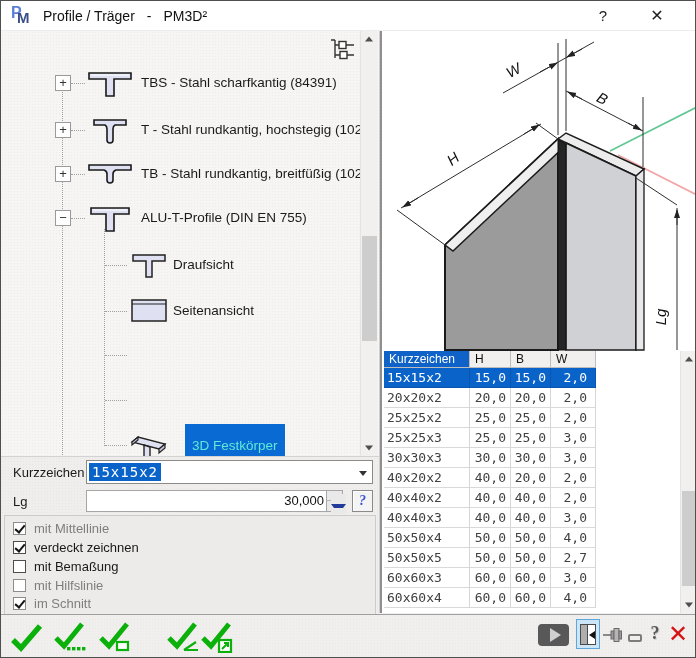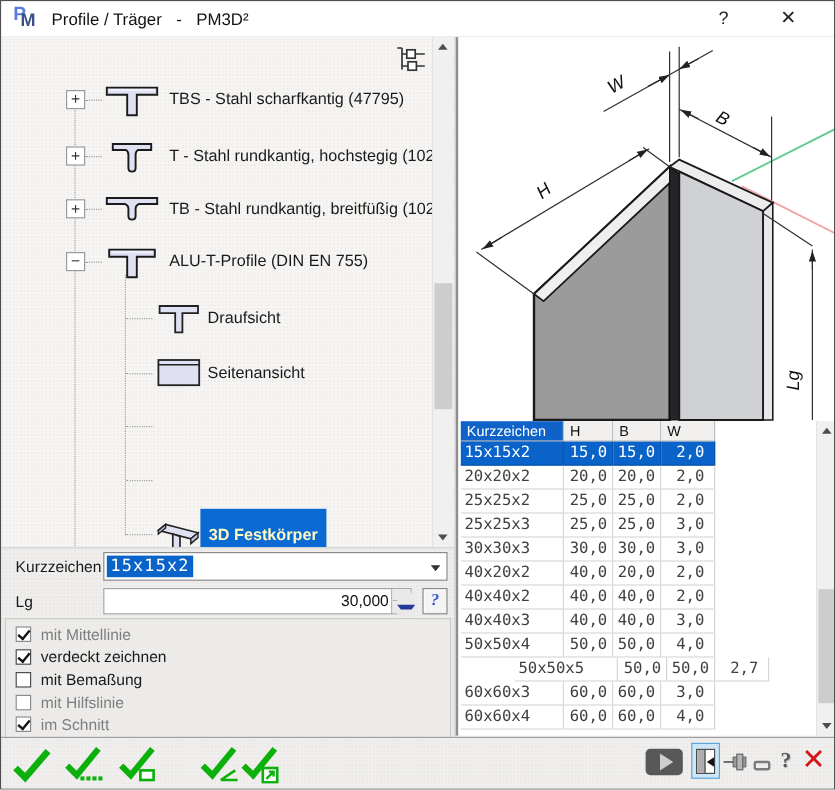--- a/index.html
+++ b/index.html
@@ -26,21 +26,21 @@
   .connh{position:absolute;border-top:1px dotted #a0a0a0;height:0;}
   .trow{position:absolute;left:0;width:360px;height:32px;}
   .expand{position:absolute;left:54px;top:8px;width:16px;height:16px;background:#fff;border:1px solid #9a9a9a;
     text-align:center;line-height:13px;font-size:13px;color:#333;}
   .picon{position:absolute;left:86px;top:0;}
   .tlabel{position:absolute;left:140px;top:0;height:32px;line-height:32px;font-size:13.5px;white-space:nowrap;}
   .child .picon{left:128px;}
   .child .tlabel{left:172px;}
   .child.sel{height:44px;}
   .child.sel .picon{top:8px;}
-  .child.sel .tlabel{top:0;height:44px;line-height:44px;background:#0a6ad4;color:#fef9c3;padding:0 7px;left:166px;font-weight:bold;}
+  .child.sel .tlabel{top:0;height:44px;line-height:44px;background:#0a6ad4;color:#5eead4;padding:0 7px;left:184px;}
   .hier-icon{position:absolute;left:328px;top:6px;}
 
   
   .sb{position:absolute;background:#f1f0ef;border-left:1px solid #e3e3e3;}
   .sb-btn{position:absolute;left:0;width:100%;height:16px;background:#f1f0ef;}
   .sb-btn .tri{position:absolute;left:50%;top:50%;width:0;height:0;transform:translate(-50%,-50%);}
   .tri-up{border-left:4px solid transparent;border-right:4px solid transparent;border-bottom:5px solid #4e4e4e;}
   .tri-down{border-left:4px solid transparent;border-right:4px solid transparent;border-top:5px solid #4e4e4e;}
   .sb-thumb{position:absolute;left:1px;width:15px;background:#cdcdcd;}
 
@@ -136,21 +136,21 @@
     <div class="connh" style="left:104px;top:324px;width:22px;"></div>
     <div class="connh" style="left:104px;top:369px;width:22px;"></div>
     <div class="connh" style="left:104px;top:414px;width:22px;"></div>
 
     <div class="trow" style="top:36px;">
       <span class="expand">+</span>
       <svg class="picon" width="46" height="32" viewBox="0 0 46 32">
         <polygon points="2,6 44,6 44,12 27,12 27,29 19,29 19,12 2,12" fill="#dfe0f2" stroke="#1a1a1a" stroke-width="1.6"></polygon>
         <line x1="4" y1="8" x2="42" y2="8" stroke="#ffffff" stroke-width="1"></line>
       </svg>
-      <span class="tlabel">TBS - Stahl scharfkantig (47795)</span>
+      <span class="tlabel">TBS - Stahl scharfkantig (84391)</span>
     </div>
     <div class="trow" style="top:83px;">
       <span class="expand">+</span>
       <svg class="picon" width="46" height="32" viewBox="0 0 46 32">
         <path d="M7,6 H39 V11 H28 Q26,12 26,15 V26 Q26,29 23,29 Q20,29 20,26 V15 Q20,12 18,11 H7 Z" fill="#dfe0f2" stroke="#1a1a1a" stroke-width="1.6"></path>
       </svg>
       <span class="tlabel">T - Stahl rundkantig, hochstegig (1024)</span>
     </div>
     <div class="trow" style="top:127px;">
       <span class="expand">+</span>
@@ -353,21 +353,21 @@
         <span class="dcell c1">40,0</span>
         <span class="dcell c2">40,0</span>
         <span class="dcell c3">3,0</span>
     </div>
     <div class="drow" style="top:177px;">
       <span class="dcell c0">50x50x4</span>
         <span class="dcell c1">50,0</span>
         <span class="dcell c2">50,0</span>
         <span class="dcell c3">4,0</span>
     </div>
-    <div class="drow" style="top:197px;margin-left:45px;">
+    <div class="drow" style="top:197px;">
       <span class="dcell c0">50x50x5</span>
         <span class="dcell c1">50,0</span>
         <span class="dcell c2">50,0</span>
         <span class="dcell c3">2,7</span>
     </div>
     <div class="drow" style="top:217px;text-decoration:underline;">
       <span class="dcell c0">60x60x3</span>
         <span class="dcell c1">60,0</span>
         <span class="dcell c2">60,0</span>
         <span class="dcell c3">3,0</span>

